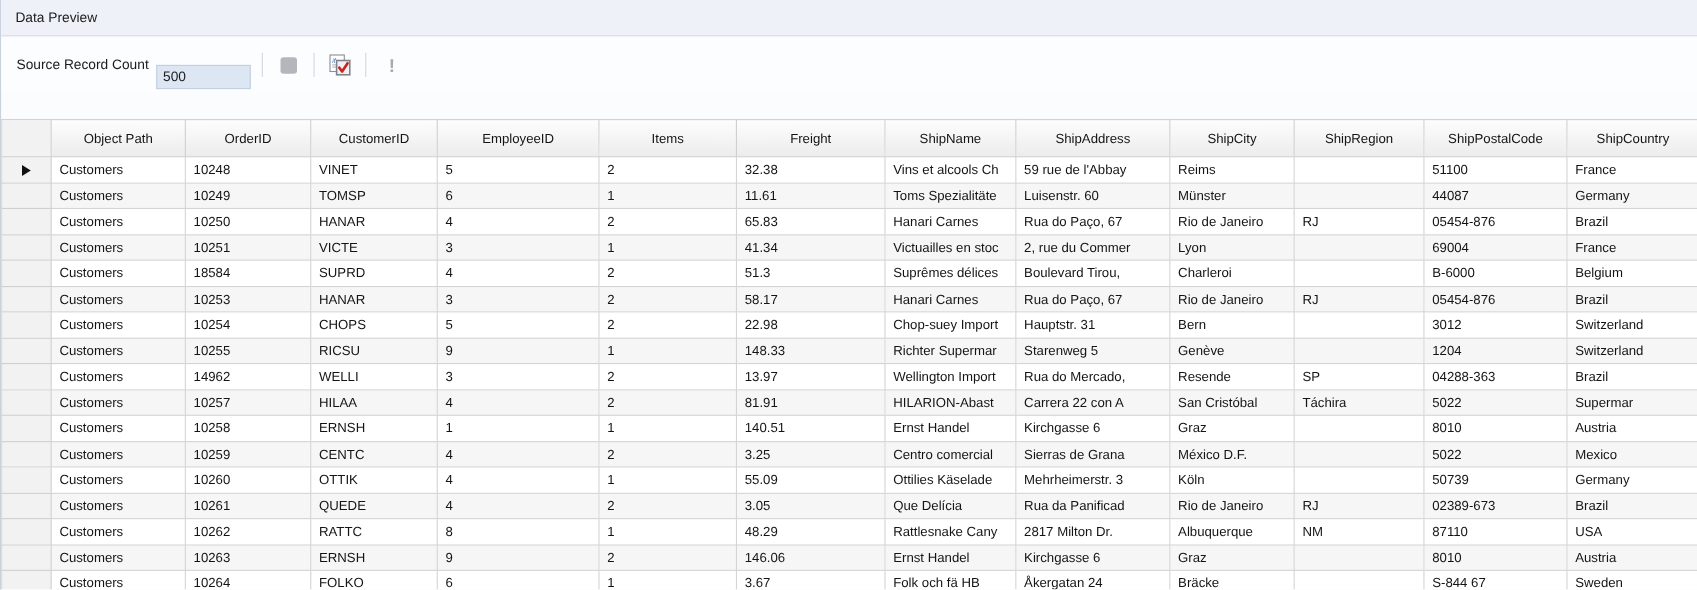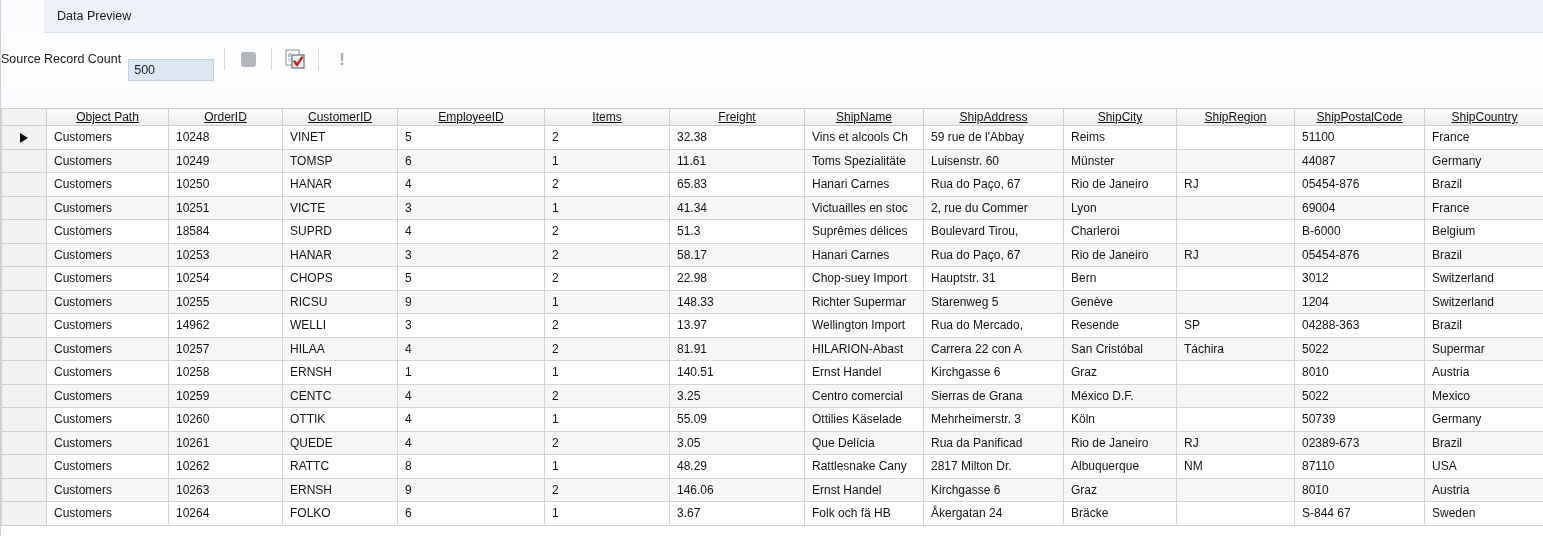--- a/index.html
+++ b/index.html
@@ -12,27 +12,27 @@
     position:relative;
     border-left:1px solid #c9d2dd;
     box-sizing:border-box;
   }
   .panel{position:absolute;inset:0;}
   .titlebar{
     position:absolute;left:0;top:0;right:0;height:33px;
     background:#eef2f8;
     border-bottom:1px solid #d8dee8;
     display:flex;align-items:center;
-    padding-left:13px;box-sizing:border-box;margin-left:43px;
+    padding-left:13px;box-sizing:border-box;
   }
   .titlebar .title{font-size:12.5px;color:#1b1b1b;}
   .toolbar{
     position:absolute;left:0;top:34px;right:0;height:50px;
     display:flex;align-items:center;
-    box-sizing:border-box;
+    padding-left:14px;box-sizing:border-box;
     background:#fbfdfe;
   }
   .tb-label{font-size:12.5px;color:#1b1b1b;margin-right:7px;}
   .tb-input{
     width:86px;height:22px;
     background:#dde6f3;
     border:1px solid #c3cede;
     font-family:"Liberation Sans",sans-serif;
     font-size:12.5px;color:#1b1b1b;
     padding:0 5px;box-sizing:border-box;
@@ -58,26 +58,25 @@
   table.grid{border-collapse:collapse;table-layout:fixed;width:1543px;}
   table.grid th, table.grid td{
     border:1px solid #d4d4d4;
     font-size:12px;font-weight:normal;
     padding:0 7px;
     white-space:nowrap;overflow:hidden;
     box-sizing:border-box;
     color:#141414;
   }
   table.grid thead th{
-    height:17px;
+    height:34px;
     background:linear-gradient(#fdfdfd,#ececec);
     border-color:#cfcfcf;
     text-align:center;
     padding:0 3px;
-    text-decoration:underline;
   }
   table.grid tbody tr{height:23.5px;}
   table.grid tbody td{background:#ffffff;text-align:left;}
   table.grid tbody tr:nth-child(even) td{background:#f6f6f6;}
   table.grid td.rowhdr, table.grid th.corner{
     background:#f2f2f2 !important;
     border-color:#cfcfcf;
     padding:0;
     text-align:center;
   }

